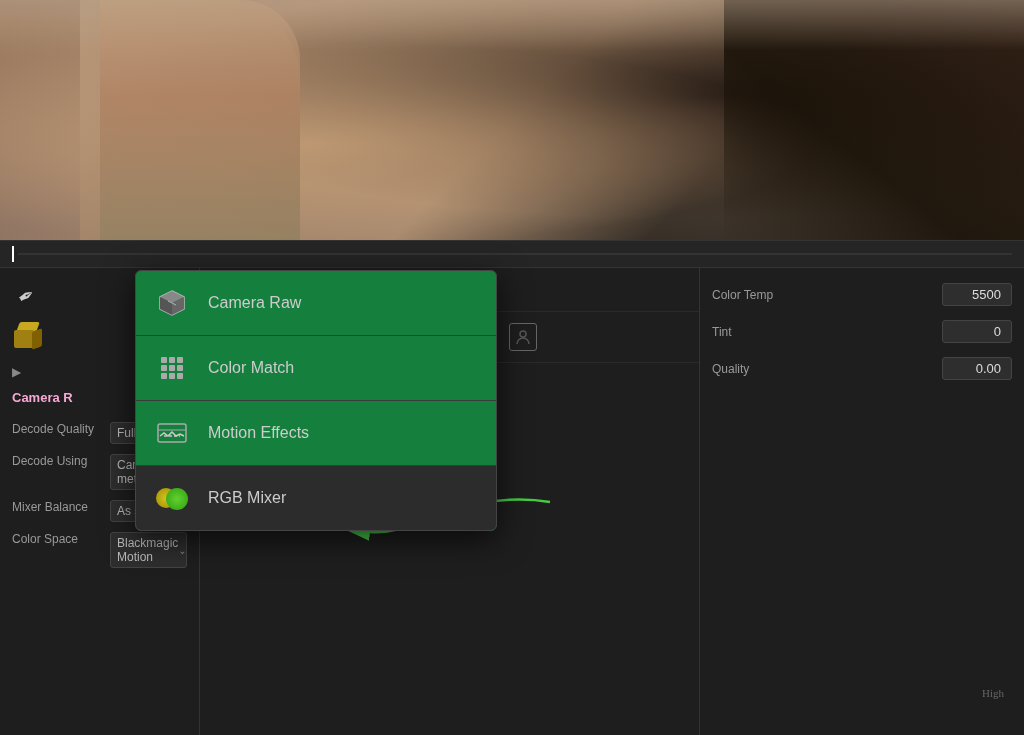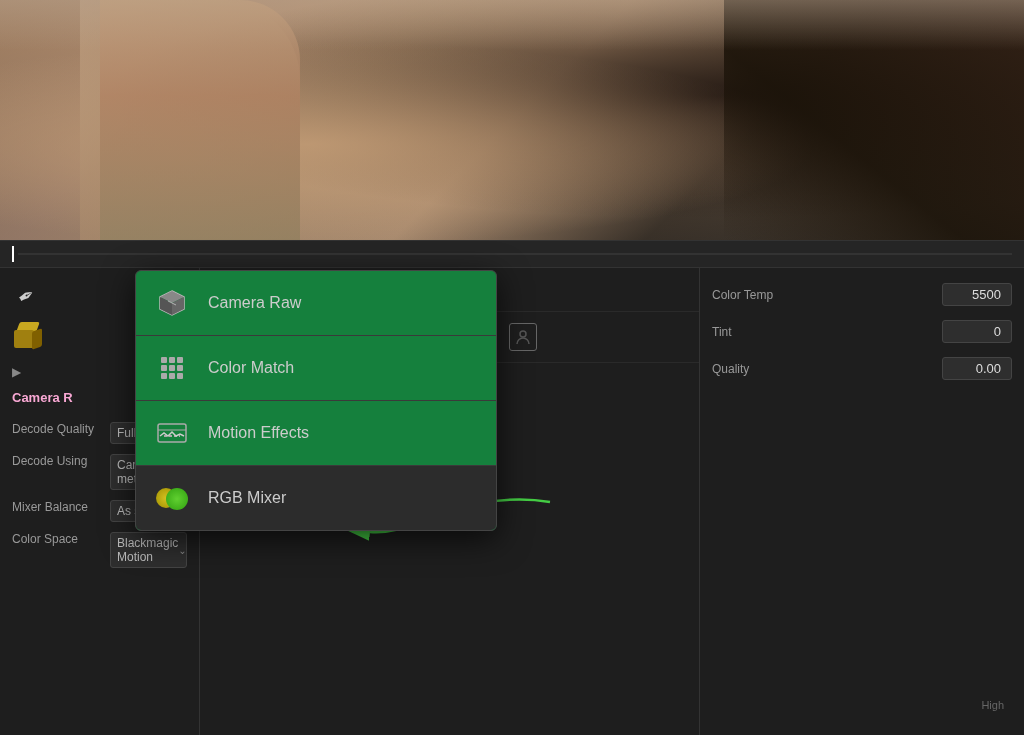--- a/index.html
+++ b/index.html
@@ -237,23 +237,24 @@
       color: #ddd;
       font-size: 13px;
       padding: 3px 10px;
       border-radius: 3px;
       min-width: 70px;
       text-align: right;
     }
     #high-label {
       position: absolute;
       right: 8px;
-      bottom: 12px;
+      bottom: 24px;
       font-size: 11px;
       color: #666;
+      font-family: Liberation Serif, serif;
     }
 
     
     #dropdown-menu {
       position: absolute;
       left: 135px;
       top: 270px;
       width: 362px;
       background: #15803d;
       border: 1px solid #444;

